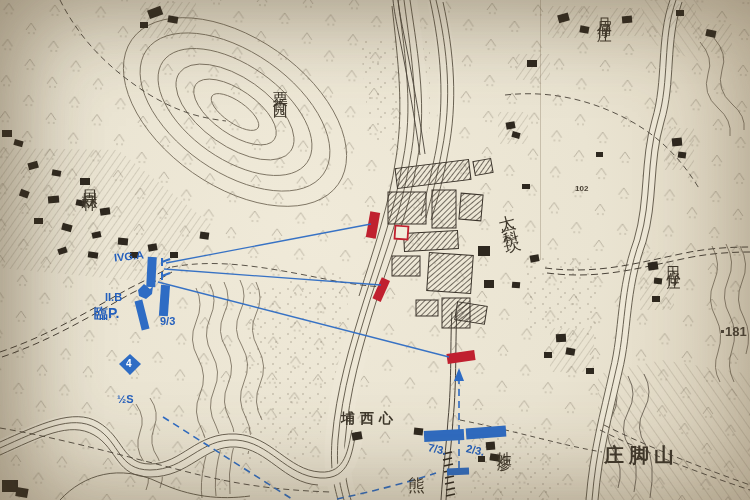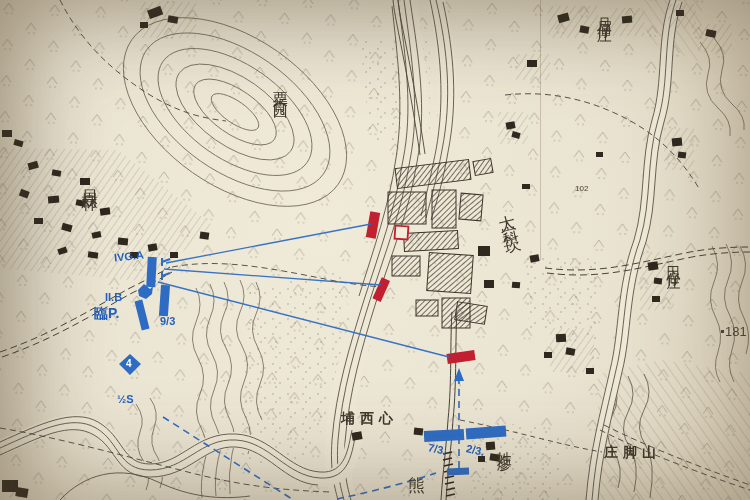--- a/index.html
+++ b/index.html
@@ -6,21 +6,21 @@
   .stage{position:relative;width:750px;height:500px;overflow:hidden;
     background:radial-gradient(circle at 42% 45%, #f0ead9 0%, #eae4d2 55%, #ddd3bd 100%);
     font-family:"Liberation Sans", sans-serif;}
   .stage svg{position:absolute;left:0;top:0;}
   .lbl{position:absolute;color:#3e372b;font-family:"DejaVu Serif", serif;
     font-size:15px;line-height:1.15;white-space:nowrap;z-index:30;}
   .v{writing-mode:vertical-rl;text-orientation:upright;letter-spacing:3px;}
   .h{letter-spacing:5px;font-weight:bold;}
   .blue{color:#2560bd;font-family:"Liberation Sans", sans-serif;font-weight:bold;
     font-size:11px;letter-spacing:0;writing-mode:horizontal-tb;z-index:40;}
-  .num{font-size:8px;color:#4a4236;font-family:"Liberation Sans", sans-serif;z-index:30;}
+  .num{font-size:8px;color:#4a4236;font-family:"Liberation Sans", sans-serif;z-index:30;font-weight:bold;}
   .vignette{position:absolute;inset:0;z-index:60;pointer-events:none;
     box-shadow:inset 0 0 90px 18px rgba(92,74,46,.34), inset 40px 20px 90px -30px rgba(70,55,30,.25);}
   .crease{position:absolute;left:540px;top:0;width:1px;height:260px;background:rgba(110,95,70,.28);z-index:5;}
   .spotdot{display:inline-block;width:3px;height:3px;background:#4a4236;vertical-align:middle;margin-right:2px;}
 </style>
 </head>
 <body>
 
 <div class="stage">
 
@@ -281,21 +281,21 @@
   </g>
 </svg>
 
 <div class="crease"></div>
 
 <div class="lbl v" style="left:595px;top:6px;font-size:15px">月眉仔庄</div>
 <div class="lbl v" style="left:271px;top:80px;font-size:15px;letter-spacing:6px">粟行园</div>
 <div class="lbl v" style="left:80px;top:176px;font-size:16px">貝樹林</div>
 <div class="lbl v" style="left:492px;top:205px;font-size:17px;letter-spacing:10px;transform:rotate(-14deg);transform-origin:top left">大嵙崁</div>
 <div class="lbl v" style="left:666px;top:255px;font-size:14px">田心仔庄</div>
-<div class="lbl h" style="left:604px;top:444px;font-size:14px;position:absolute;color:#3e372b;font-family:'DejaVu Serif',serif;z-index:30">庄脚山</div>
+<div class="lbl h" style="left:604px;top:444px;font-size:20px;position:absolute;color:#3e372b;font-family:'DejaVu Serif',serif;z-index:30">庄脚山</div>
 <div class="lbl v" style="left:495px;top:440px;font-size:15px">姓廖</div>
 <div class="lbl h" style="left:341px;top:410px;font-size:14px;position:absolute;color:#3e372b;font-family:'DejaVu Serif',serif;z-index:30">埔西心</div>
 <div class="lbl" style="left:408px;top:476px;font-size:17px">熊</div>
 
 <div class="lbl num" style="left:575px;top:184px;position:absolute">102</div>
 <div class="lbl num" style="left:725px;top:325px;position:absolute;font-size:13px">181</div>
 <div class="spotdot" style="position:absolute;left:721px;top:330px;z-index:30"></div>
 
 <div class="lbl blue" style="left:114px;top:250px;transform:rotate(-6deg)">IVG.A</div>
 <div class="lbl blue" style="left:105px;top:291px">II.B</div>

